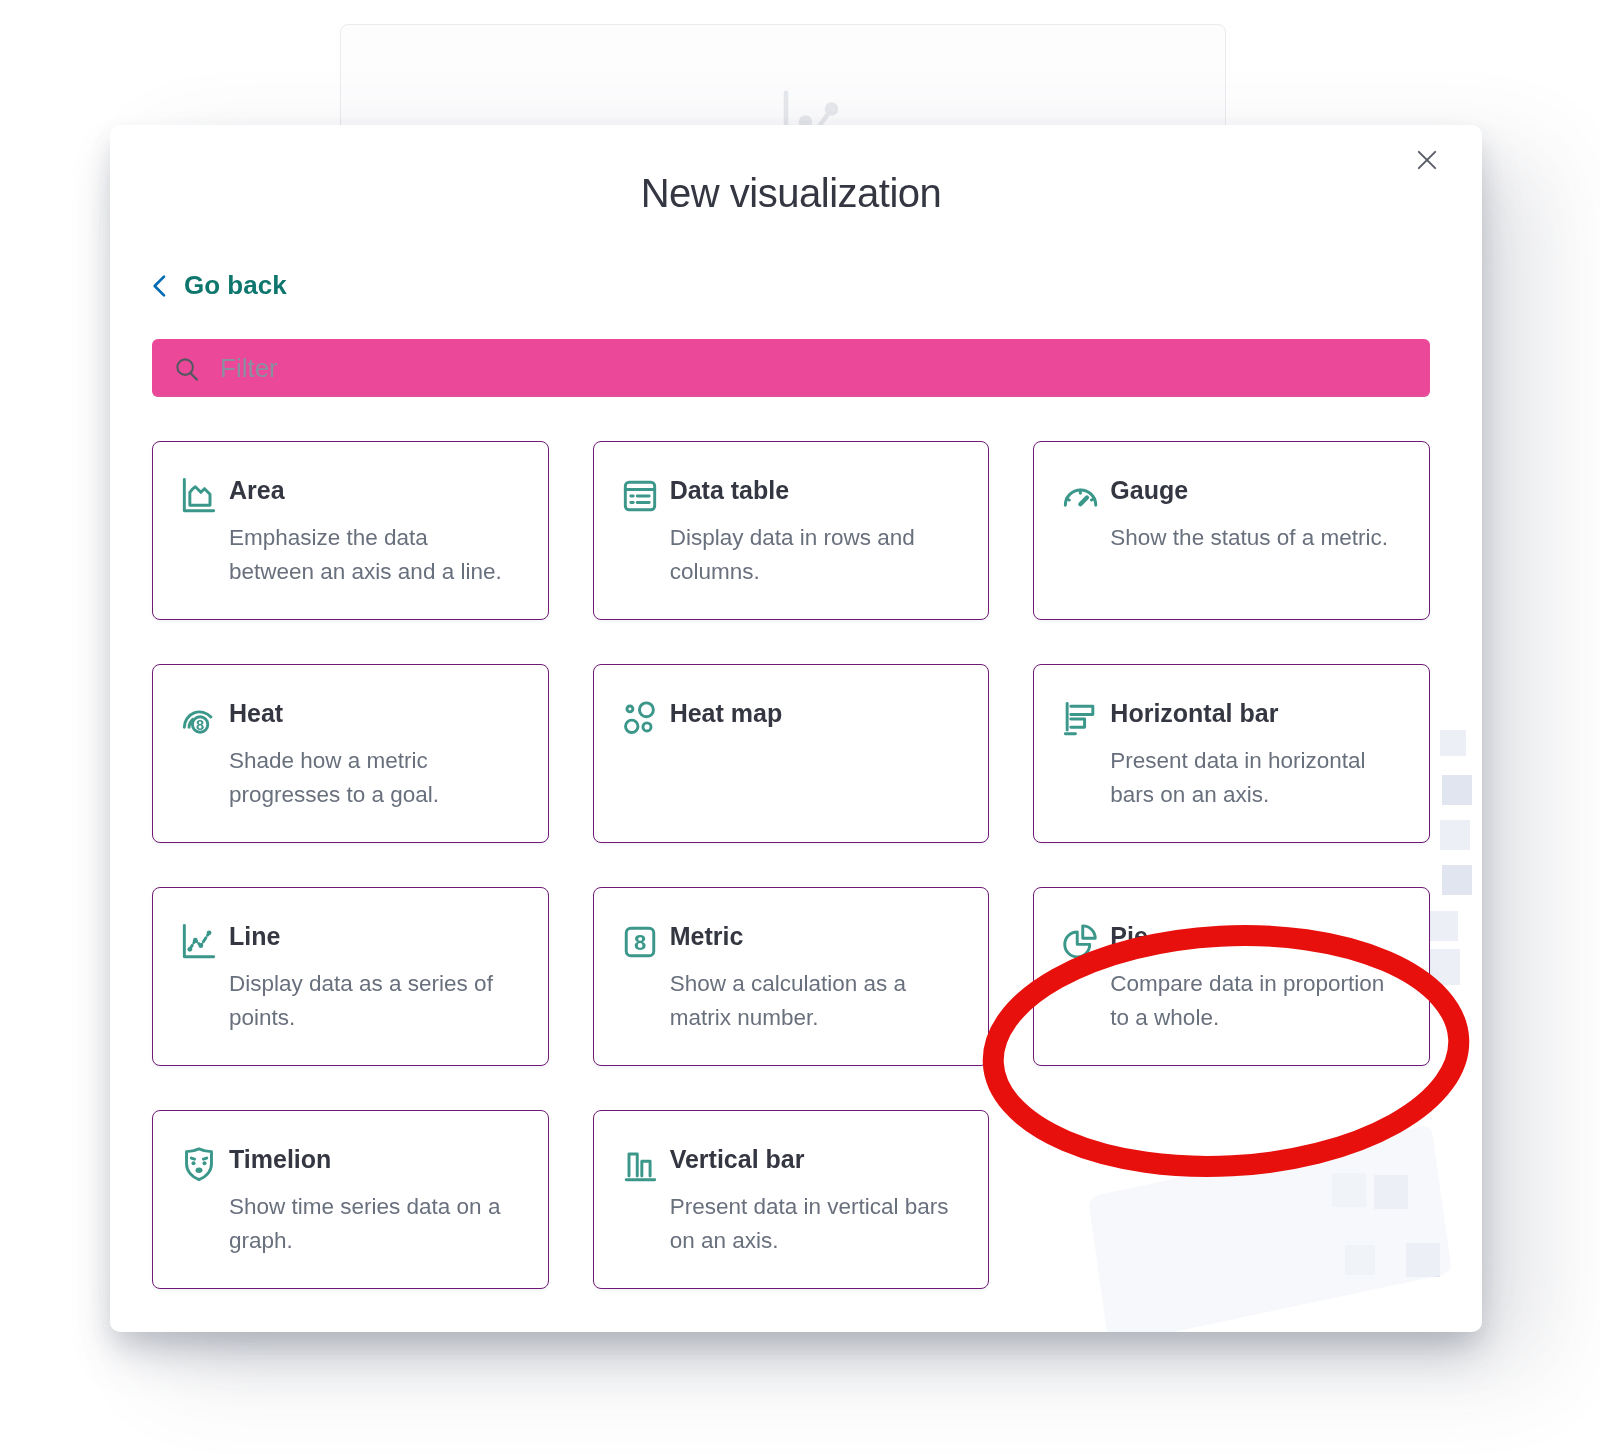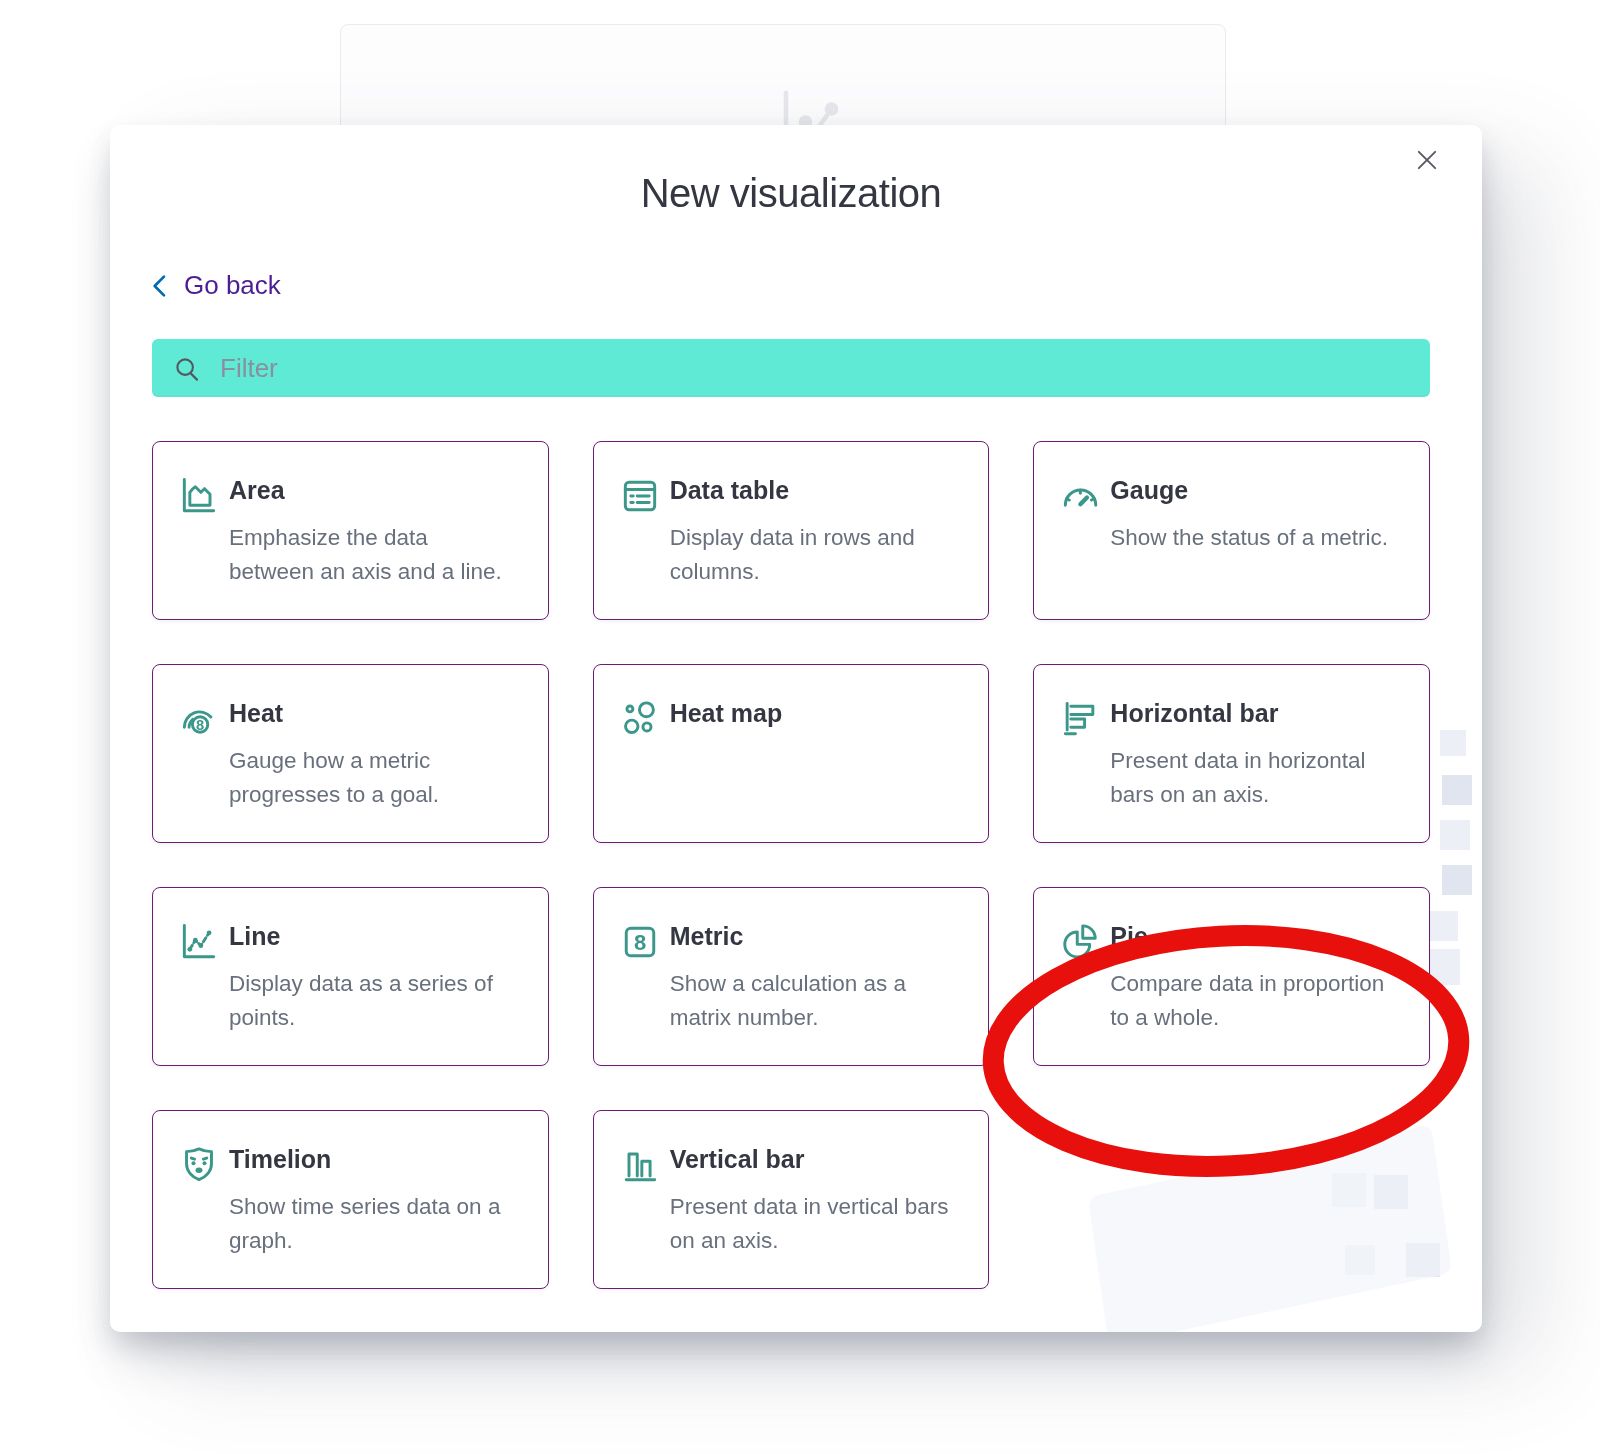--- a/index.html
+++ b/index.html
@@ -32,28 +32,28 @@
     display:flex; align-items:center; justify-content:center; cursor:pointer;
     background:none; border:none; padding:0; z-index:5;
   }
 
   .modal-title {
     margin:0; font-size:40px; font-weight:400; color:#343741; letter-spacing:-.5px;text-align:center;
   }
 
   .go-back {
     display:flex; align-items:center; gap:16px; margin-top:54px;
-    color:#4c1d95; font-size:26px; font-weight:400; cursor:pointer; width:max-content;
+    color:#0f766e; font-size:26px; font-weight:700; cursor:pointer; width:max-content;
     text-decoration:none;
   }
 
   .filter-wrap { margin-top:38px; position:relative; }
   .filter-input {
     width:100%; height:58px; box-sizing:border-box;
-    background:#5eead4; border:none; border-radius:6px;
+    background:#ec4899; border:none; border-radius:6px;
     box-shadow: inset 0 -2px 0 rgba(140,148,166,.10);
     font-family:"Liberation Sans", sans-serif;
     font-size:26px; color:#343741; padding:0 20px 0 68px;
   }
   .filter-input::placeholder { color:#8a8fa0; }
   .filter-search-icon { position:absolute; left:20px; top:15px; pointer-events:none; }
 
   
   .grid {
     margin-top:44px; position:relative; z-index:1;
@@ -199,21 +199,21 @@
         <div class="icon-box"><svg width="44" height="44" viewBox="0 0 24 24">
           <g class="v-icon">
                 <path d="M4 16.5a8.3 8.3 0 0 1 14.5-5.6"></path>
                 <path d="M6.6 16.5a5.8 5.8 0 0 1 2-4.3"></path>
           <circle cx="12.6" cy="15" r="4.2"></circle>
               </g>
           <text class="v-text" x="12.6" y="17.8" font-size="8" text-anchor="middle">8</text>
         </svg></div>
         <div>
           <h3 class="card-title">Heat</h3>
-          <p class="card-desc">Gauge how a metric progresses to a goal.</p>
+          <p class="card-desc">Shade how a metric progresses to a goal.</p>
         </div>
       </div>
 
       <div class="card">
         <div class="icon-box"><svg width="44" height="44" viewBox="0 0 24 24">
           <g class="v-icon">
                 <circle cx="6.5" cy="6.5" r="1.6"></circle>
                 <circle cx="15.5" cy="7" r="3.8"></circle>
           <circle cx="7.5" cy="16" r="3.4"></circle>
                 <circle cx="15.8" cy="16.3" r="2.2"></circle>

